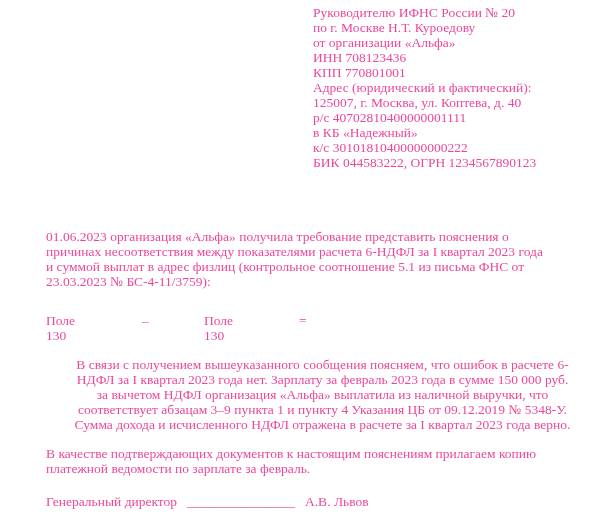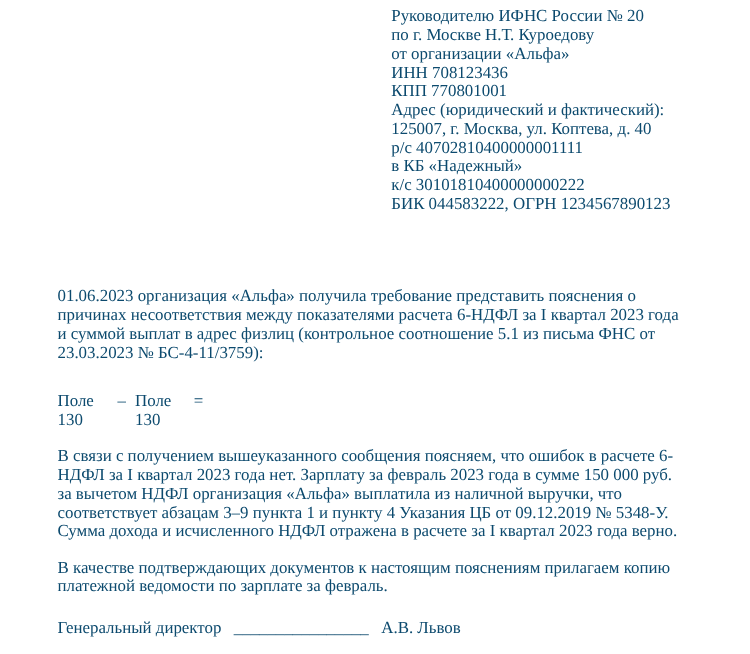--- a/index.html
+++ b/index.html
@@ -5,21 +5,21 @@
   html, body {
     margin: 0;
     padding: 0;
     background: #ffffff;
   }
   .page {
     position: relative;
     width: 600px;
     height: 523px;
     background: #ffffff;
-    color: #0c4a6e;
+    color: #ec4899;
     font-family: "Liberation Serif", "DejaVu Serif", serif;
     font-size: 13.5px;
     line-height: 15px;
     overflow: hidden;
   }
   .block { position: absolute; }
   .prewrap { white-space: pre-line; }
 
   .recipient {
     left: 313px;
@@ -28,28 +28,29 @@
   }
   .refs {
     left: 46px;
     top: 188px;
   }
   .para {
     left: 46px;
     width: 553px;
   }
   .para-intro       { top: 229px; }
-  .para-explanation { top: 357px; }
+  .para-explanation { top: 357px; text-align: center; }
   .para-attachment  { top: 446px; }
 
   .formula {
     left: 46px;
     top: 313px;
     display: flex;
     align-items: flex-start;
+    gap: 48px;
   }
   .f-col   { width: 48px; }
   .f-col2  { width: 47px; }
   .f-op1   { width: 14px; }
   .f-op2   { width: 15px; }
   .f-result { width: 320px; }
 
   .signature {
     left: 46px;
     top: 494px;

